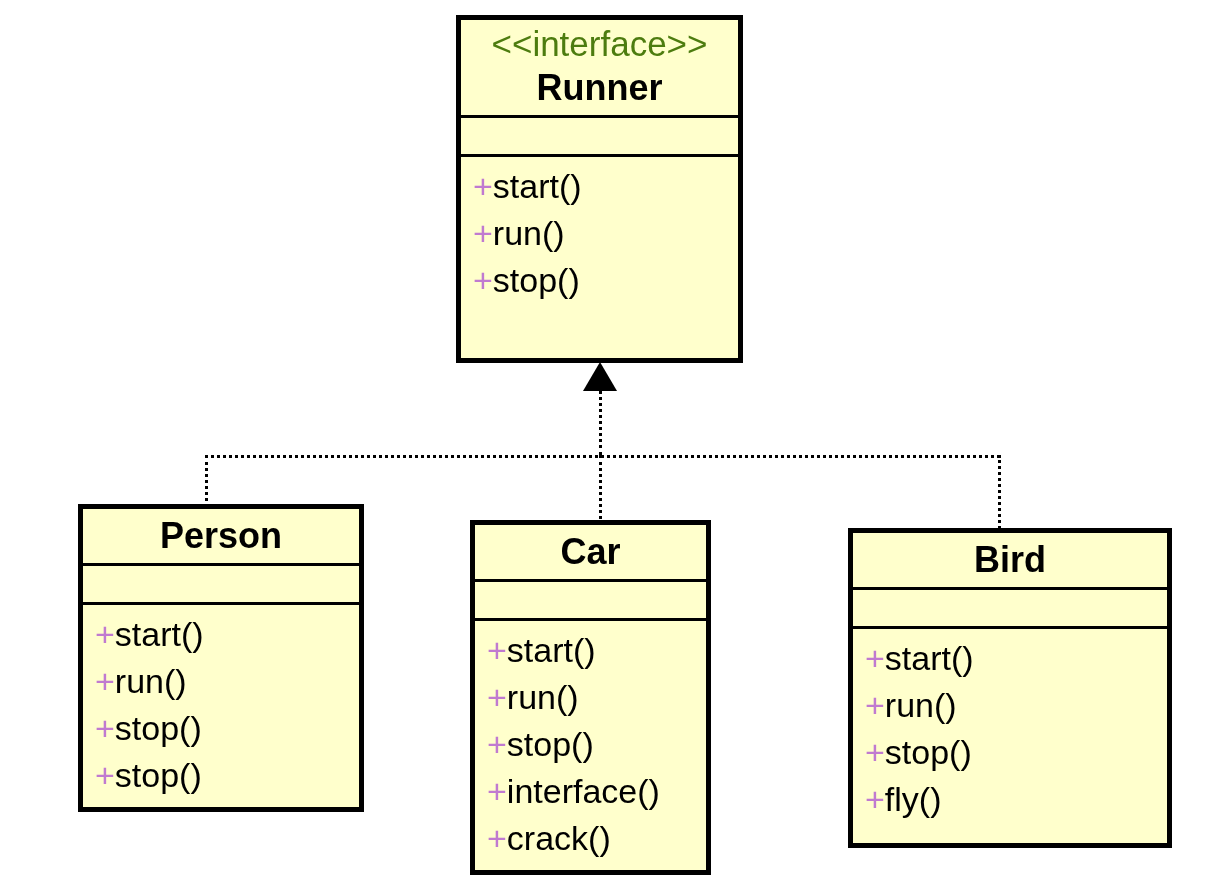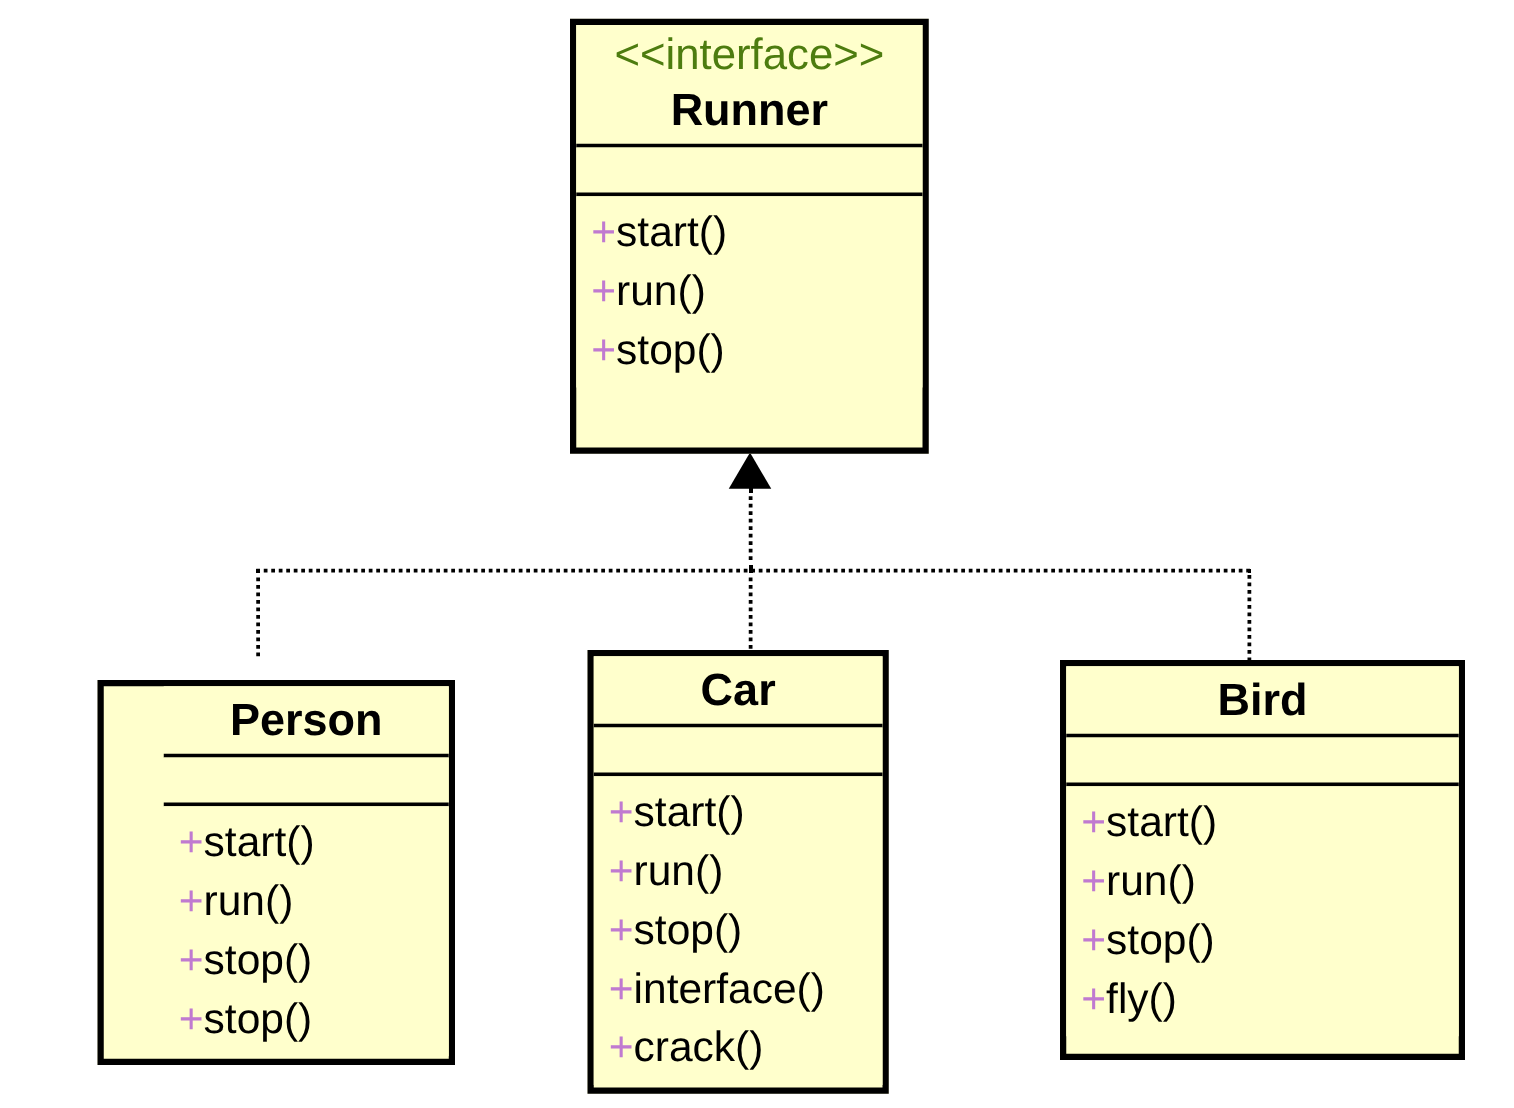--- a/index.html
+++ b/index.html
@@ -115,21 +115,21 @@
       <div class="class-name">Runner</div>
     </div>
     <div class="compartment comp-attrs"></div>
     <div class="compartment comp-ops">
       <div class="op-row"><span class="vis">+</span><span>start()</span></div>
       <div class="op-row"><span class="vis">+</span><span>run()</span></div>
       <div class="op-row"><span class="vis">+</span><span>stop()</span></div>
     </div>
   </div>
 
-  <div class="uml-box" style="left:78px; top:544px; width:286px; height:308px;padding-left:48px;">
+  <div class="uml-box" style="left:78px; top:504px; width:286px; height:308px;">
     <div class="compartment comp-header" style="padding-top:4px;">
       <div class="class-name">Person</div>
     </div>
     <div class="compartment comp-attrs"></div>
     <div class="compartment comp-ops">
       <div class="op-row"><span class="vis">+</span><span>start()</span></div>
       <div class="op-row"><span class="vis">+</span><span>run()</span></div>
       <div class="op-row"><span class="vis">+</span><span>stop()</span></div>
       <div class="op-row"><span class="vis">+</span><span>stop()</span></div>
     </div>

